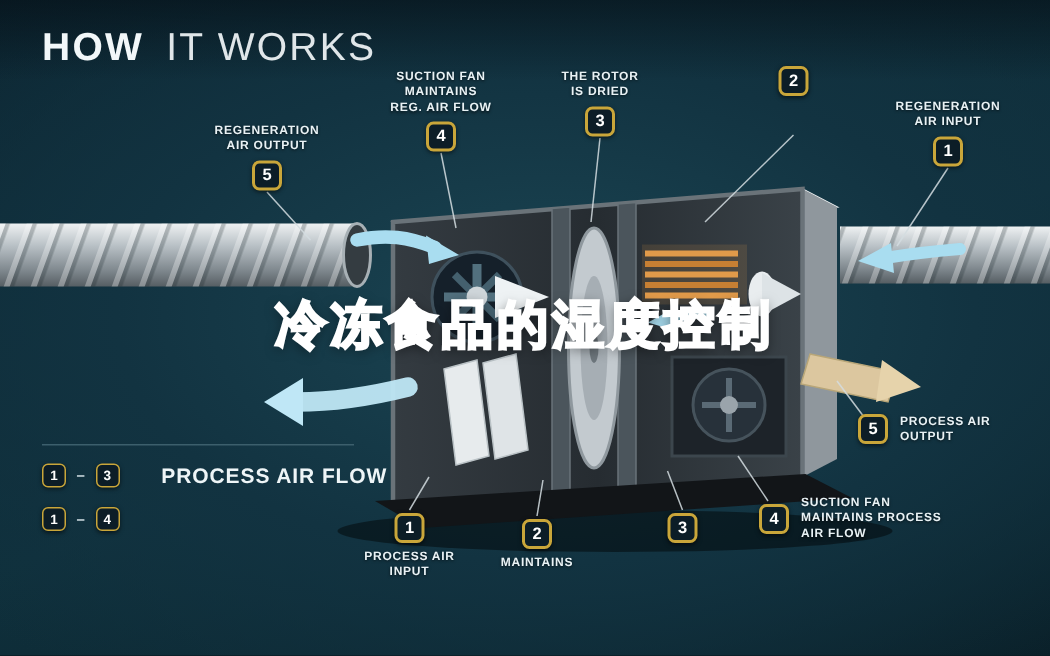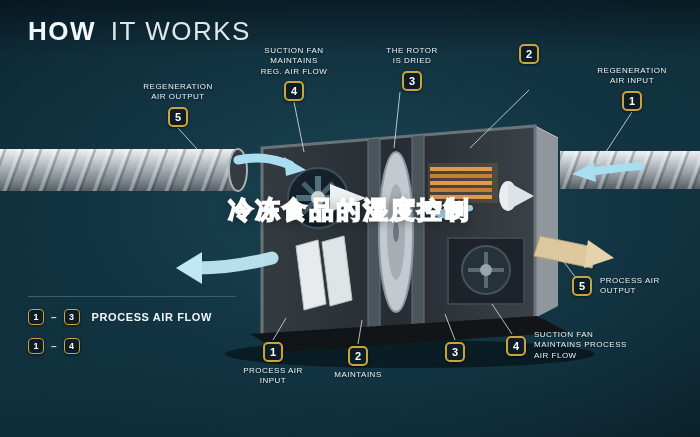--- a/index.html
+++ b/index.html
@@ -21,37 +21,37 @@
   .t-light{font-weight:300;margin-left:6px;opacity:.92;}
   .badge{
     width:20px;height:20px;flex:0 0 auto;box-sizing:border-box;
     border:2px solid #c9a63a;border-radius:5px;background:#0c1d27;
     color:#ffffff;font-size:11px;font-weight:700;line-height:16px;text-align:center;
     display:flex;align-items:center;justify-content:center;
     box-shadow:0 1px 3px rgba(0,0,0,.55);
   }
   .badge.sm{width:16px;height:16px;border-width:1.5px;font-size:9px;border-radius:4px;}
   .co{position:absolute;display:flex;color:#e9f2f5;}
-  .co-label{font-size:8px;font-weight:400;letter-spacing:.5px;line-height:1.3;white-space:pre-line;text-shadow:0 1px 2px rgba(0,0,0,.6);}
+  .co-label{font-size:8px;font-weight:700;letter-spacing:.5px;line-height:1.3;white-space:pre-line;text-shadow:0 1px 2px rgba(0,0,0,.6);}
   .co-col{flex-direction:column;align-items:center;gap:4px;text-align:center;}
   .co-col-rev{flex-direction:column;align-items:center;gap:4px;text-align:center;}
   .co-row{flex-direction:row;align-items:center;gap:8px;text-align:left;}
   .caption{
     position:absolute;left:0;top:194px;width:100%;text-align:center;
-    font-size:24px;font-weight:700;letter-spacing:3px;color:#ffd60a;
+    font-size:34px;font-weight:700;letter-spacing:3px;color:#ffd60a;
     -webkit-text-stroke:2px #ffffff;
     text-shadow:0 2px 8px rgba(0,0,0,.55);
     pointer-events:none;
   }
   .legend{position:absolute;left:28px;top:288px;color:#eef5f7;}
   .legend-heading{font-size:12px;font-weight:700;letter-spacing:1.6px;}
   .legend-rule{width:208px;height:1px;background:#3c5f6c;margin:8px 0 12px 0;}
   .legend-row{display:flex;align-items:center;gap:6px;margin-bottom:13px;}
   .legend-dash{font-size:10px;font-weight:700;color:#cfdde2;margin:0 1px;}
-  .legend-label{font-size:11px;font-weight:700;letter-spacing:.6px;margin-left:6px;text-align:right;}
+  .legend-label{font-size:14px;font-weight:700;letter-spacing:.6px;margin-left:22px;text-align:right;}
 </style>
 </head>
 <body>
 
 <div class="stage">
 
   <svg class="scene" width="700" height="437" viewBox="0 0 700 437">
     <defs>
       <linearGradient id="duct" x1="0" y1="0" x2="0" y2="1">
         <stop offset="0" stop-color="#eef1f2"></stop>
@@ -182,21 +182,21 @@
     <span class="badge">5</span>
   </div>
 
   <div class="co co-col" style="left:246px;top:46px;width:96px;">
     <span class="co-label">SUCTION FAN
 MAINTAINS
 REG. AIR FLOW</span>
     <span class="badge">4</span>
   </div>
 
-  <div class="co co-col" style="left:374px;top:46px;width:76px;">
+  <div class="co co-col" style="left:362px;top:46px;width:76px;">
     <span class="co-label">THE ROTOR
 IS DRIED</span>
     <span class="badge">3</span>
   </div>
 
   <div class="co co-col" style="left:474px;top:44px;width:110px;">
     <span class="badge">2</span>
   </div>
 
   <div class="co co-col" style="left:586px;top:66px;width:92px;">

